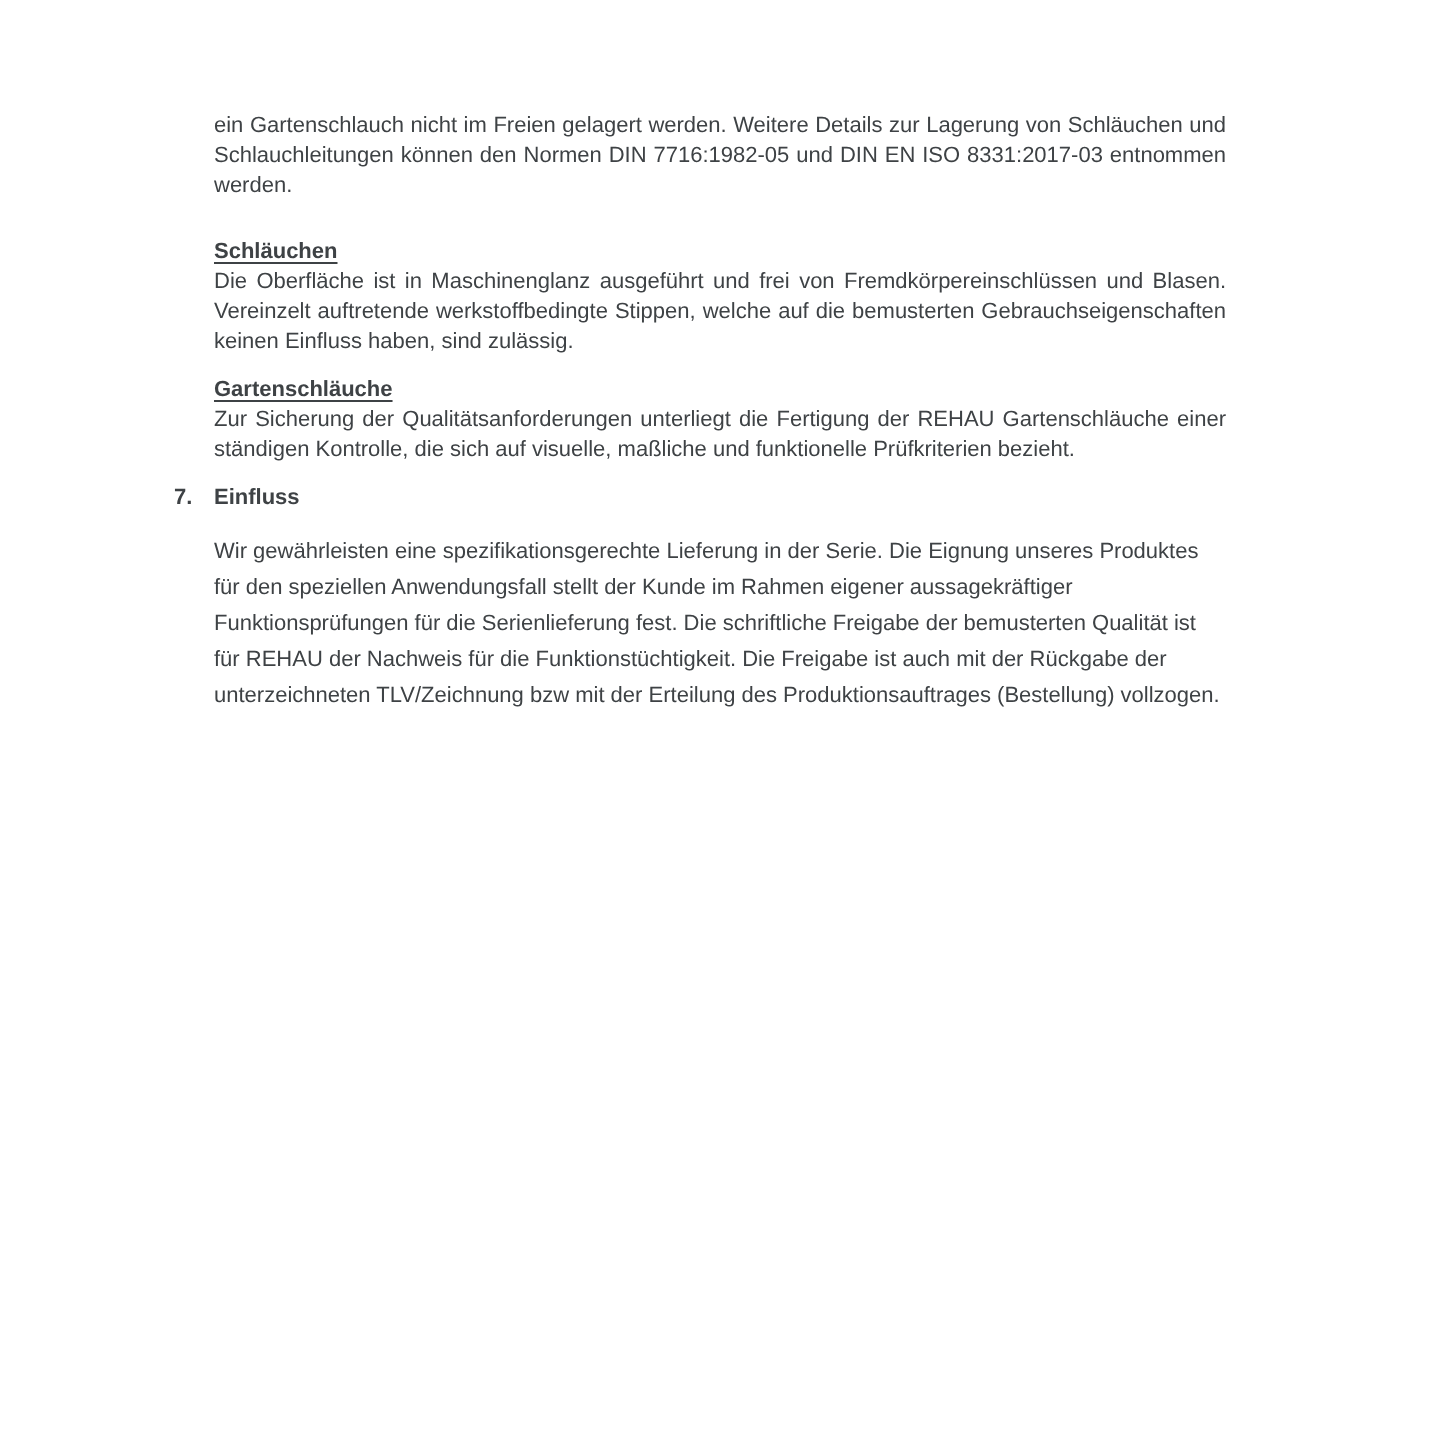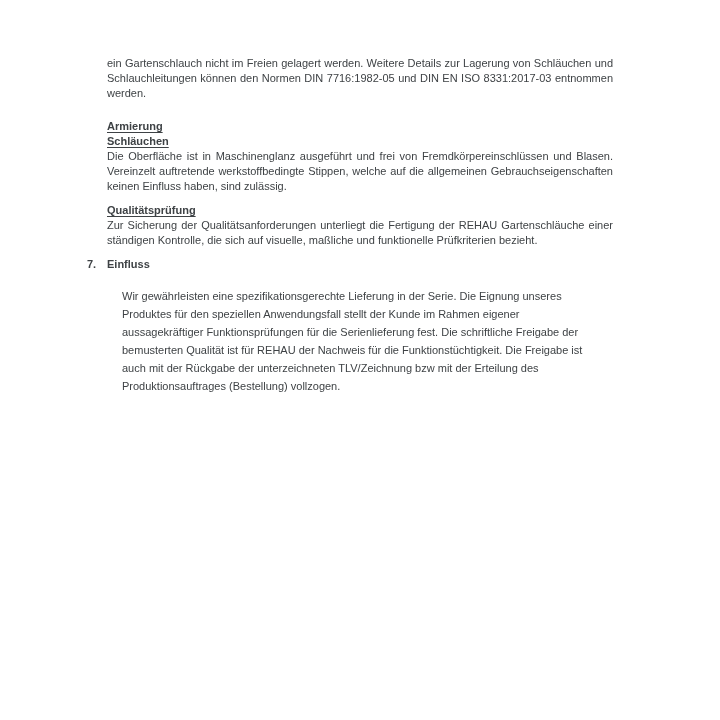--- a/index.html
+++ b/index.html
@@ -47,42 +47,41 @@
     padding: 0;
   }
   .num-heading .num {
     position: absolute;
     left: -20px;
     top: 0;
   }
   .para.last {
     text-align: left;
     line-height: 18px;
-    margin: 15px;
+    margin: 0;
   }
 </style>
 </head>
 <body>
 
 <div class="page">
   <div class="content">
 
     <p class="para intro">ein Gartenschlauch nicht im Freien gelagert werden. Weitere Details zur Lagerung von Schläuchen und Schlauchleitungen können den Normen DIN 7716:1982-05 und DIN EN ISO 8331:2017-03 entnommen werden.</p>
 
     <section>
-      <h3 class="sec-heading">Armierung</h3>
     </section>
 
     <section>
       <h3 class="sec-heading">Schläuchen</h3>
-      <p class="para">Die Oberfläche ist in Maschinenglanz ausgeführt und frei von Fremdkörpereinschlüssen und Blasen. Vereinzelt auftretende werkstoffbedingte Stippen, welche auf die allgemeinen Gebrauchseigenschaften keinen Einfluss haben, sind zulässig.</p>
+      <p class="para">Die Oberfläche ist in Maschinenglanz ausgeführt und frei von Fremdkörpereinschlüssen und Blasen. Vereinzelt auftretende werkstoffbedingte Stippen, welche auf die bemusterten Gebrauchseigenschaften keinen Einfluss haben, sind zulässig.</p>
     </section>
 
     <section>
-      <h3 class="sec-heading">Qualitätsprüfung</h3>
+      <h3 class="sec-heading">Gartenschläuche</h3>
       <p class="para">Zur Sicherung der Qualitätsanforderungen unterliegt die Fertigung der REHAU Gartenschläuche einer ständigen Kontrolle, die sich auf visuelle, maßliche und funktionelle Prüfkriterien bezieht.</p>
     </section>
 
     <section>
       <h3 class="num-heading">
         <span class="num">7.</span>
         <span>Einfluss</span>
       </h3>
       <p class="para last">Wir gewährleisten eine spezifikationsgerechte Lieferung in der Serie. Die Eignung unseres Produktes für den speziellen Anwendungsfall stellt der Kunde im Rahmen eigener aussagekräftiger Funktionsprüfungen für die Serienlieferung fest. Die schriftliche Freigabe der bemusterten Qualität ist für REHAU der Nachweis für die Funktionstüchtigkeit. Die Freigabe ist auch mit der Rückgabe der unterzeichneten TLV/Zeichnung bzw mit der Erteilung des Produktionsauftrages (Bestellung) vollzogen.</p>
     </section>

